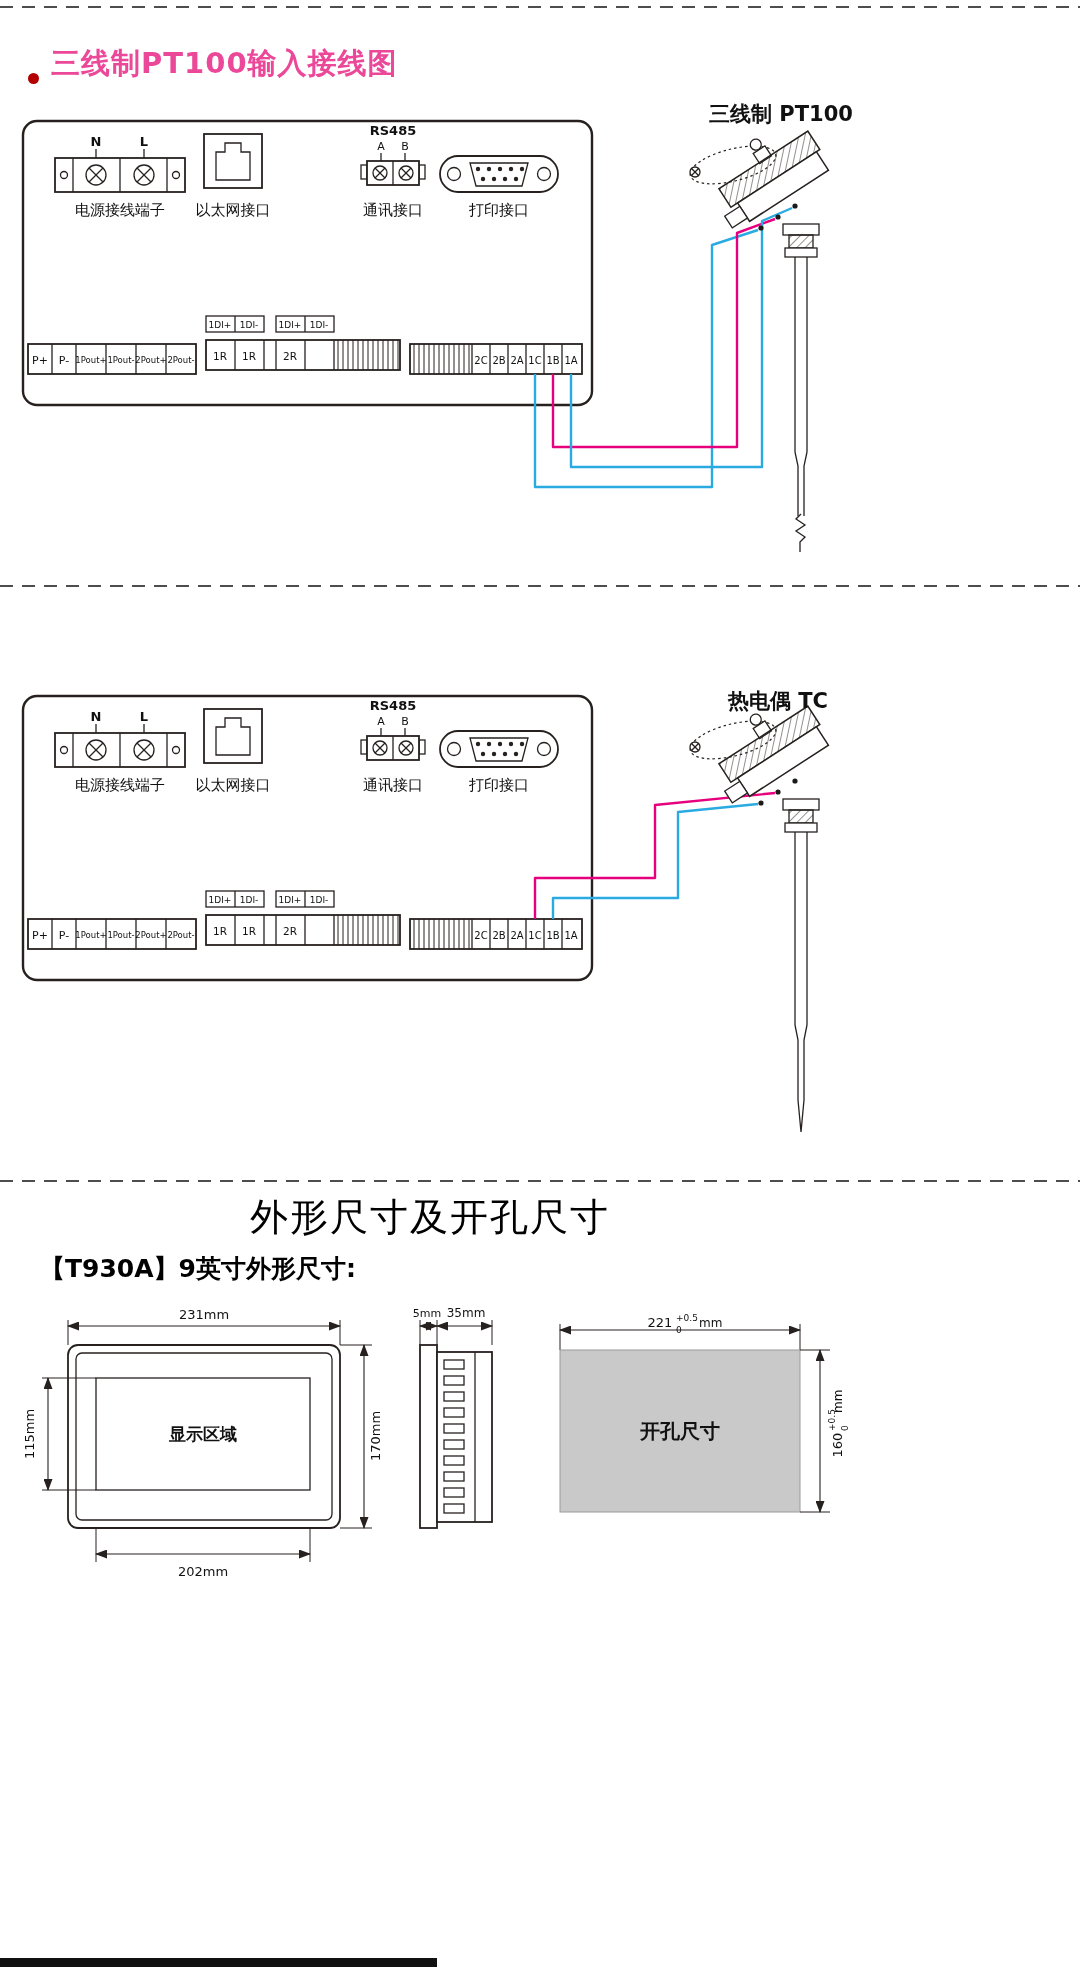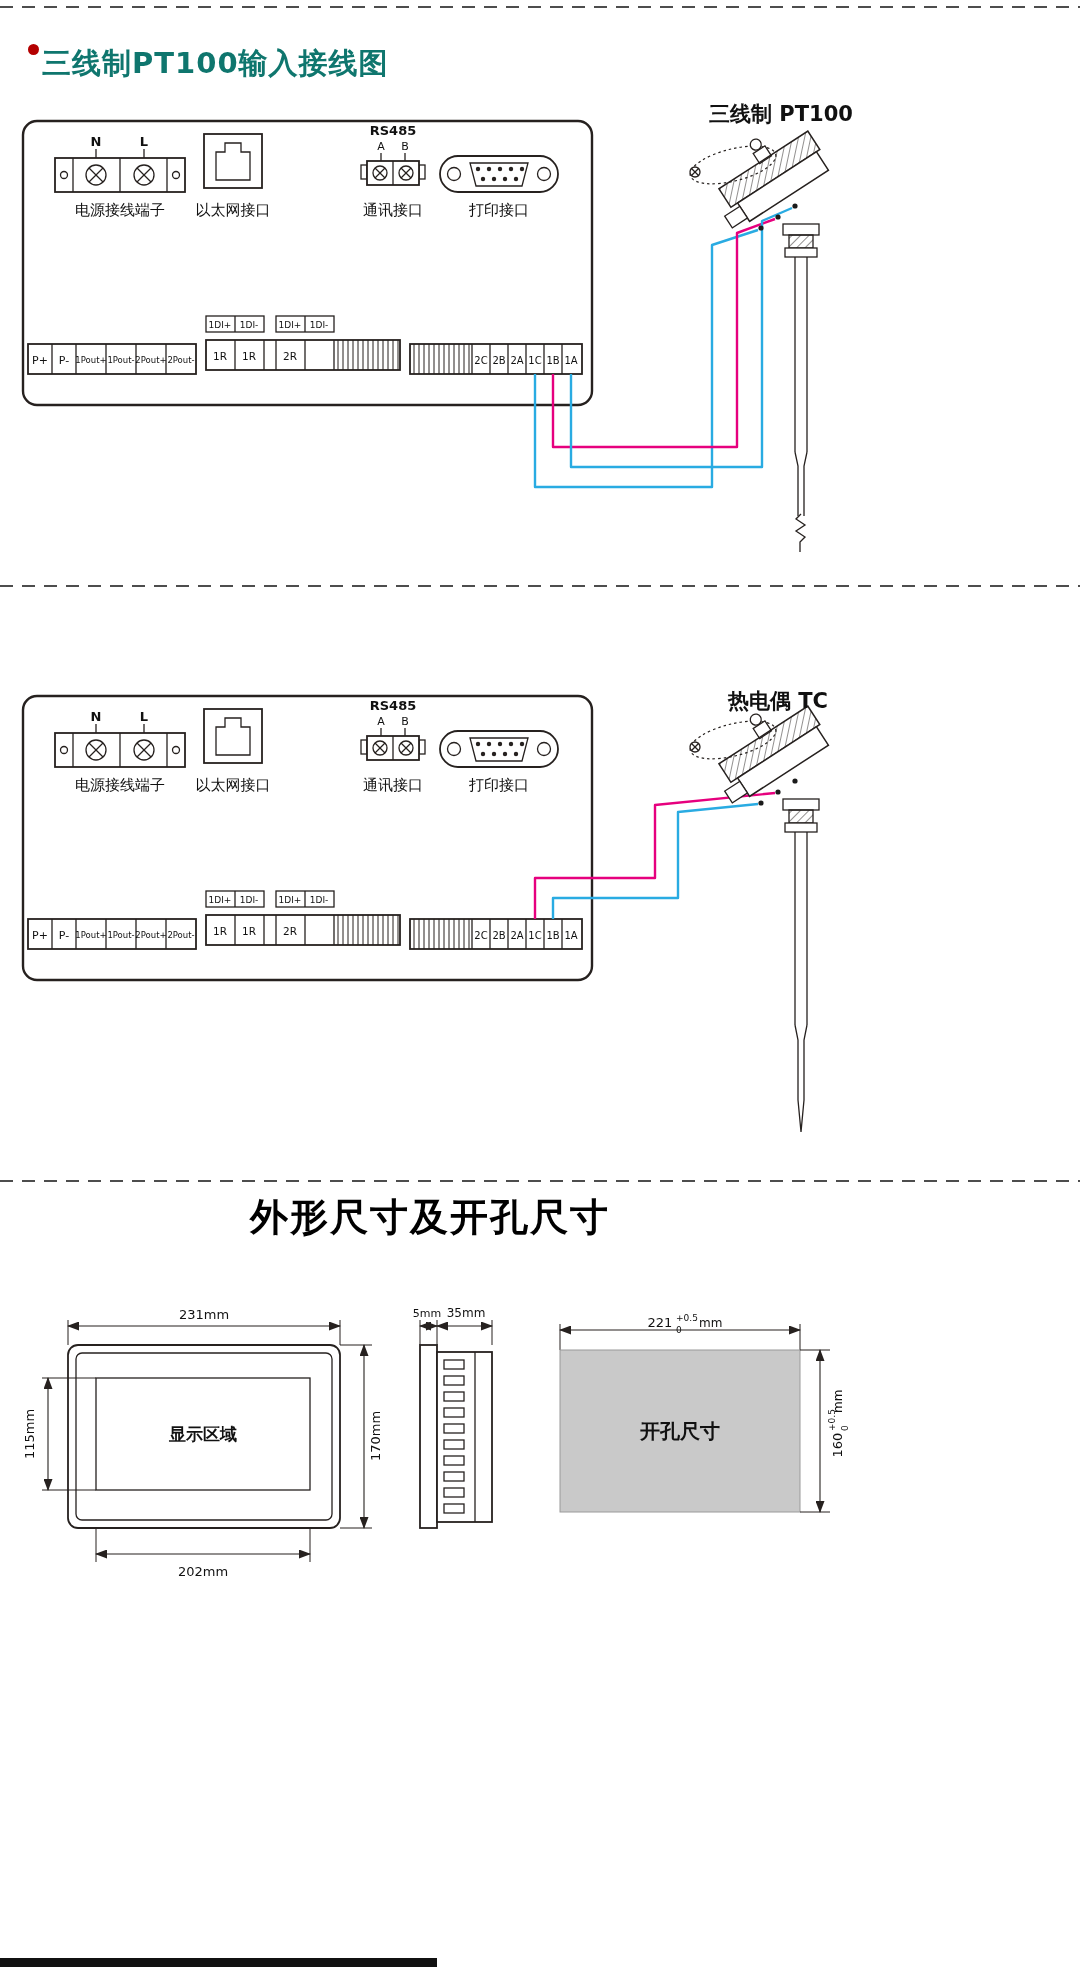--- a/index.html
+++ b/index.html
@@ -1,23 +1,23 @@
 <!DOCTYPE html>
 <html><head>
 <meta charset="utf-8">
 <style>
   *{margin:0;padding:0;box-sizing:border-box}
   body{background:#fff}
   .page{position:relative;width:1080px;height:1967px;background:#fff;overflow:hidden;
         font-family:"DejaVu Sans","Liberation Sans",sans-serif;color:#111}
   .dash{position:absolute;left:0;width:1080px;height:2px;
         background:repeating-linear-gradient(90deg,#4d4d4d 0,#4d4d4d 13px,transparent 13px,transparent 22px)}
-  .sec-title{position:absolute;display:flex;align-items:flex-start;gap:3px;font-size:29px;font-weight:600;letter-spacing:1px;color:#0f766e}
+  .sec-title{position:absolute;display:flex;align-items:flex-end;gap:12px;font-size:29px;font-weight:600;letter-spacing:1px;color:#ec4899}
   .bullet{width:11px;height:11px;border-radius:50%;background:#b40000;flex:0 0 auto}
-  .heading{position:absolute;left:0;top:1192px;width:860px;text-align:center;font-size:38px;font-weight:700;letter-spacing:2px;color:#000}
+  .heading{position:absolute;left:0;top:1192px;width:860px;text-align:center;font-size:38px;font-weight:400;letter-spacing:2px;color:#000}
   .subtitle{position:absolute;left:40px;top:1252px;font-size:25px;font-weight:600;color:#000}
   .panel-slot{position:absolute;width:575px;height:290px}
   .panel-slot svg{display:block}
   .overlay-svg,.dims-svg{position:absolute;left:0;pointer-events:none}
   .blackbar{position:absolute;left:0;top:1958px;width:437px;height:9px;background:#111}
 
   svg text{font-family:"DejaVu Sans","Liberation Sans",sans-serif;fill:#111}
   .m   {stroke:#26211f;stroke-width:1.8;fill:#fff}
   .s2f {stroke:#26211f;stroke-width:2.4;fill:#fff}
   .s1  {stroke:#26211f;stroke-width:1.3;fill:none}
@@ -357,20 +357,21 @@
       <line x1="795" y1="832" x2="795" y2="1025" class="s1"></line>
       <line x1="807" y1="832" x2="807" y2="1025" class="s1"></line>
       <polyline points="795,1025 798,1040 798,1100" class="s1"></polyline>
       <polyline points="807,1025 804,1040 804,1100" class="s1"></polyline>
       <path d="M798 1100 L801 1132 L804 1100" class="s1"></path>
     </g>
     <text x="778" y="708" text-anchor="middle" class="senslab">热电偶 TC</text>
   </svg>
 
   <div class="heading">外形尺寸及开孔尺寸</div>
+  <div class="subtitle">【T930A】9英寸外形尺寸:</div>
 
   <svg class="dims-svg" style="top:1290px" width="1080" height="320" viewBox="0 0 1080 320">
     <defs>
       <marker id="ma" markerWidth="12" markerHeight="9" refX="11" refY="4.5" orient="auto-start-reverse" markerUnits="userSpaceOnUse">
         <path d="M0,0 L12,4.5 L0,9 z" fill="#26211f"></path>
       </marker>
     </defs>
 
     <g>
       <line x1="68" y1="30" x2="68" y2="55" class="ext"></line>

